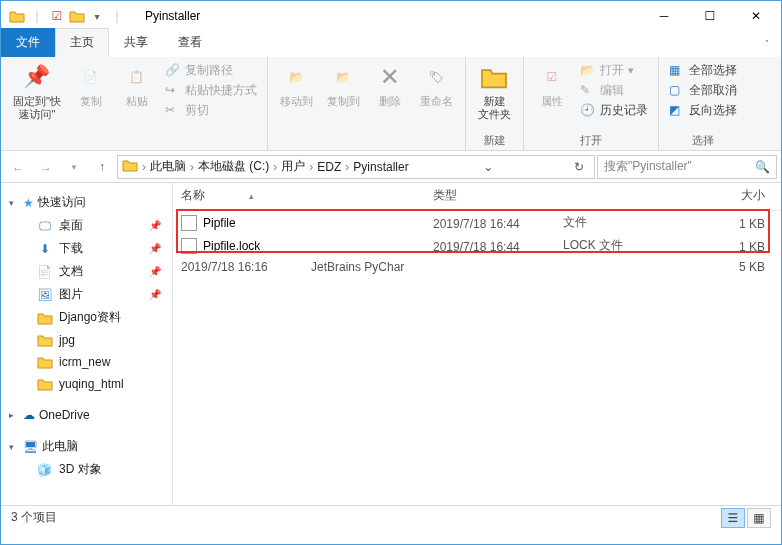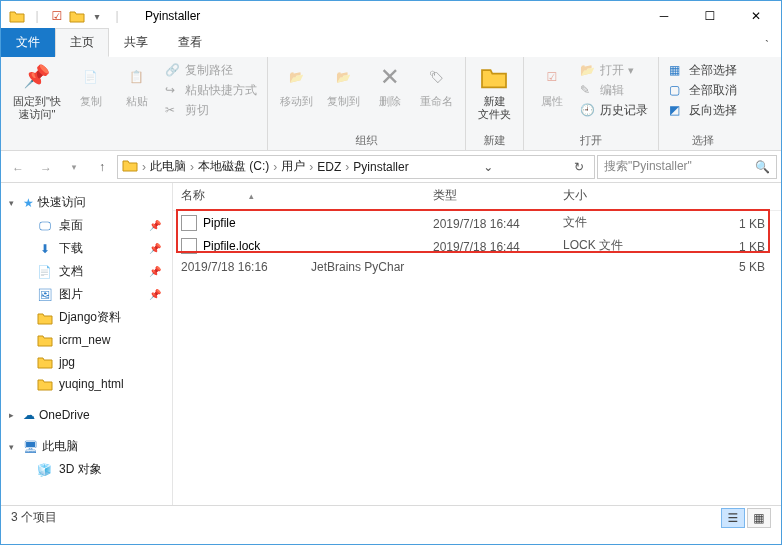--- a/index.html
+++ b/index.html
@@ -39,21 +39,21 @@
 .navitem.sub{padding-left:36px;}
 .navitem .pin{margin-left:auto;color:#969696;padding-right:10px;font-size:10px;}
 .navitem .nicn{width:16px;height:16px;display:flex;align-items:center;justify-content:center;}
 .navhead{display:flex;align-items:center;gap:4px;padding:3px 0 3px 8px;color:#222;}
 .navhead .tw{width:10px;color:#666;font-size:9px;}
 .filearea{flex:1;overflow:auto;}
 .cols{display:flex;padding:4px 4px 6px 8px;color:#4b4b4b;border-bottom:1px solid #eee;}
 .cols .c1{width:252px;display:flex;align-items:center;gap:4px;}
 .cols .c2{width:130px;}
 .cols .c3{width:130px;}
-.cols .c4{flex:1;text-align:left;padding-right:12px;}
+.cols .c4{flex:1;text-align:right;padding-right:12px;}
 .row{display:flex;padding:3px 4px 3px 8px;align-items:flex-end;}
 .row .c1{width:252px;display:flex;align-items:center;gap:6px;}
 .row .c2{width:130px;color:#555;}
 .row .c3{width:130px;color:#555;}
 .row .c4{flex:1;text-align:right;color:#555;padding-right:12px;}
 .ficn{width:16px;height:16px;display:inline-flex;align-items:center;justify-content:center;border:1px solid #999;background:#fff;font-size:8px;}
 .ficn.pc{background:#167a3c;color:#fff;border-color:#167a3c;font-size:7px;font-weight:bold;}
 .hlbox{position:absolute;border:2px solid #e63127;pointer-events:none;}
 .statusbar{height:24px;border-top:1px solid #dadada;display:flex;align-items:center;padding:0 10px;background:#fff;color:#444;}
 .statusbar .viewbtns{margin-left:auto;display:flex;gap:2px;}
@@ -142,21 +142,20 @@
         </div>
       <div class="bigbtn dim">
           <div class="icn" style="color:#333;font-size:24px">✕</div>
           <div class="lbl">删除</div>
         </div>
       <div class="bigbtn dim">
           <div class="icn">🏷</div>
           <div class="lbl">重命名</div>
         </div>
     </div>
-    <div class="glabel">组织</div>
   </div>
 
   <div class="rgroup">
     <div class="items">
       <div class="bigbtn">
           <div class="icn">
             <svg width="28" height="24" viewBox="0 0 16 14">
               <path fill="#ffcf48" stroke="#c79414" d="M1 3h5l1 2h8v8H1z"></path>
             </svg>
           </div>
@@ -271,29 +270,29 @@
           </svg>
         </span>
         <span>Django资料</span>
       </div>
     <div class="navitem sub">
         <span class="nicn">
           <svg class="folder-svg" viewBox="0 0 16 14">
             <path fill="#ffcf48" stroke="#c79414" d="M1 3h5l1 2h8v8H1z"></path>
           </svg>
         </span>
-        <span>icrm_new</span>
+        <span>jpg</span>
       </div>
     <div class="navitem sub">
         <span class="nicn">
           <svg class="folder-svg" viewBox="0 0 16 14">
             <path fill="#ffcf48" stroke="#c79414" d="M1 3h5l1 2h8v8H1z"></path>
           </svg>
         </span>
-        <span>jpg</span>
+        <span>icrm_new</span>
       </div>
     <div class="navitem sub">
         <span class="nicn">
           <svg class="folder-svg" viewBox="0 0 16 14">
             <path fill="#ffcf48" stroke="#c79414" d="M1 3h5l1 2h8v8H1z"></path>
           </svg>
         </span>
         <span>yuqing_html</span>
       </div>
     <div style="height:10px"></div>

